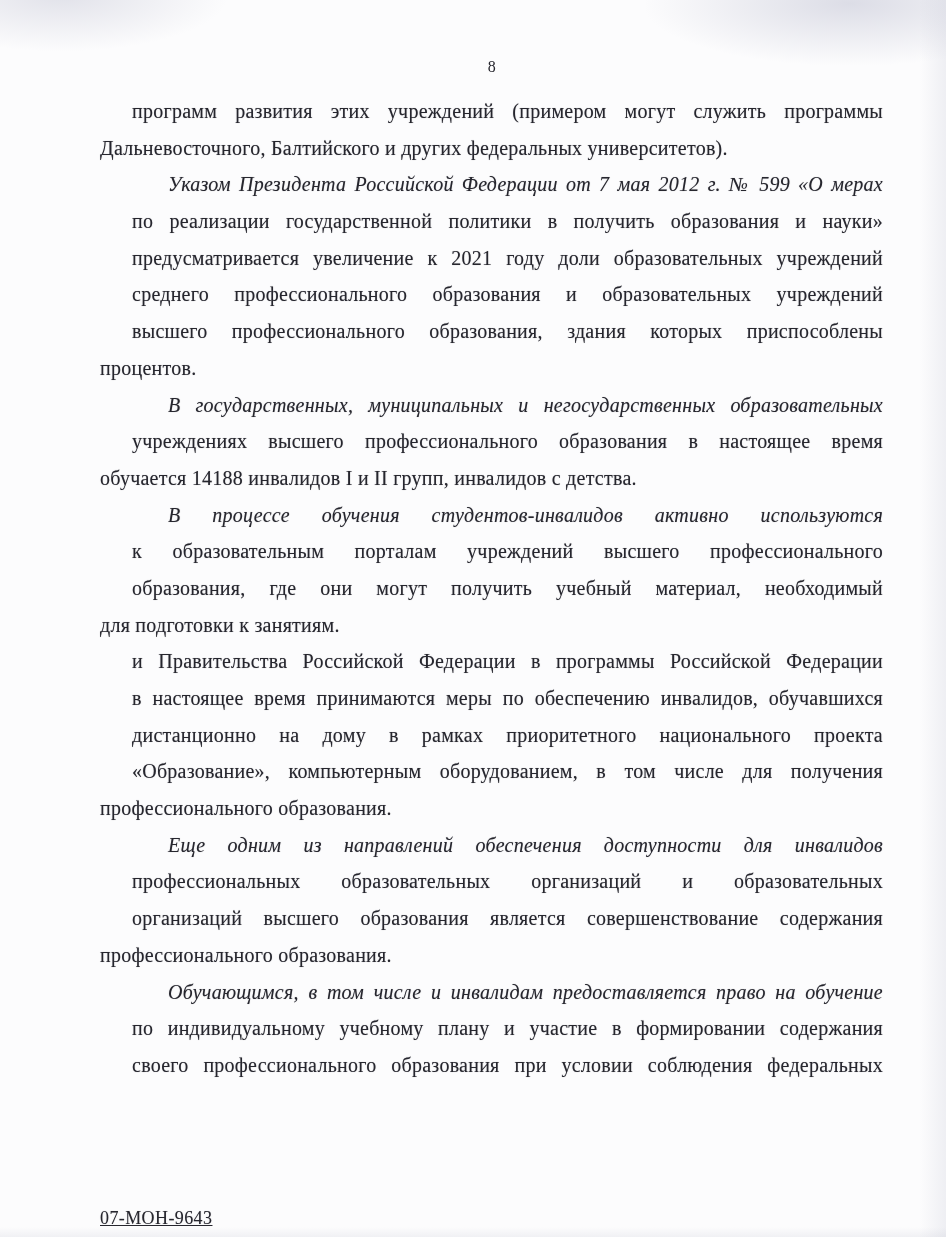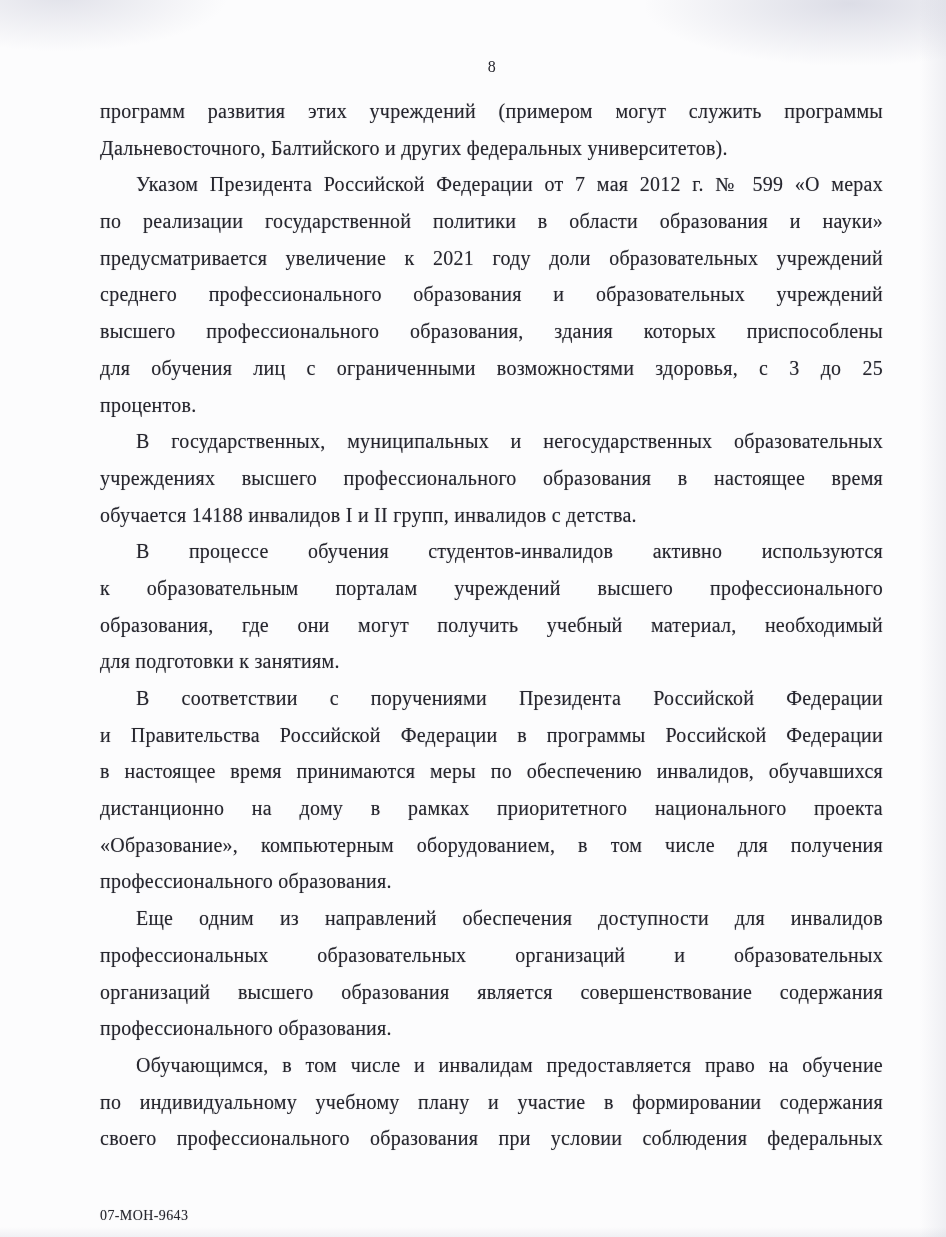--- a/index.html
+++ b/index.html
@@ -57,36 +57,39 @@
   }
   .line {
     height: 36.7px;
     line-height: 36.7px;
     white-space: nowrap; 
   }
   .line.just {
     white-space: normal;
     text-align: justify;
     text-align-last: justify;
+    margin-left: 32px;
   }
   .line.last {
     white-space: normal;
     text-align: right;
     text-align-last: left;
   }
   .line.indent {
     text-indent: 36px;
+    font-style: italic;
   }
   .footer-code {
     position: absolute;
     left: 100px;
     top: 1208px;
-    font-size: 14px;
+    font-size: 18px;
     letter-spacing: 0.4px;
     text-shadow: 0 0 1px rgba(43,43,51,0.3);
+    text-decoration: underline;
   }
 </style>
 </head>
 <body>
 
 <div class="page">
 
   <div class="smudge smudge-tl"></div>
   <div class="smudge smudge-tr"></div>
   <div class="smudge smudge-right"></div>
@@ -96,43 +99,41 @@
 
   <div class="doc-body">
 
     <div class="paragraph">
       <div class="line just">программ развития этих учреждений (примером могут служить программы</div>
       <div class="line last">Дальневосточного, Балтийского и других федеральных университетов).</div>
     </div>
 
     <div class="paragraph">
       <div class="line just indent">Указом Президента Российской Федерации от 7 мая 2012 г. № 599 «О мерах</div>
-      <div class="line just">по реализации государственной политики в области образования и науки»</div>
+      <div class="line just">по реализации государственной политики в получить образования и науки»</div>
       <div class="line just">предусматривается увеличение к 2021 году доли образовательных учреждений</div>
       <div class="line just">среднего профессионального образования и образовательных учреждений</div>
       <div class="line just">высшего профессионального образования, здания которых приспособлены</div>
-      <div class="line just">для обучения лиц с ограниченными возможностями здоровья, с 3 до 25</div>
       <div class="line last">процентов.</div>
     </div>
 
     <div class="paragraph">
       <div class="line just indent">В государственных, муниципальных и негосударственных образовательных</div>
       <div class="line just">учреждениях высшего профессионального образования в настоящее время</div>
       <div class="line last">обучается 14188 инвалидов I и II групп, инвалидов с детства.</div>
     </div>
 
     <div class="paragraph">
       <div class="line just indent">В процессе обучения студентов-инвалидов активно используются</div>
       <div class="line just">к образовательным порталам учреждений высшего профессионального</div>
       <div class="line just">образования, где они могут получить учебный материал, необходимый</div>
       <div class="line last">для подготовки к занятиям.</div>
     </div>
 
     <div class="paragraph">
-      <div class="line just indent">В соответствии с поручениями Президента Российской Федерации</div>
       <div class="line just">и Правительства Российской Федерации в программы Российской Федерации</div>
       <div class="line just">в настоящее время принимаются меры по обеспечению инвалидов, обучавшихся</div>
       <div class="line just">дистанционно на дому в рамках приоритетного национального проекта</div>
       <div class="line just">«Образование», компьютерным оборудованием, в том числе для получения</div>
       <div class="line last">профессионального образования.</div>
     </div>
 
     <div class="paragraph">
       <div class="line just indent">Еще одним из направлений обеспечения доступности для инвалидов</div>
       <div class="line just">профессиональных образовательных организаций и образовательных</div>

